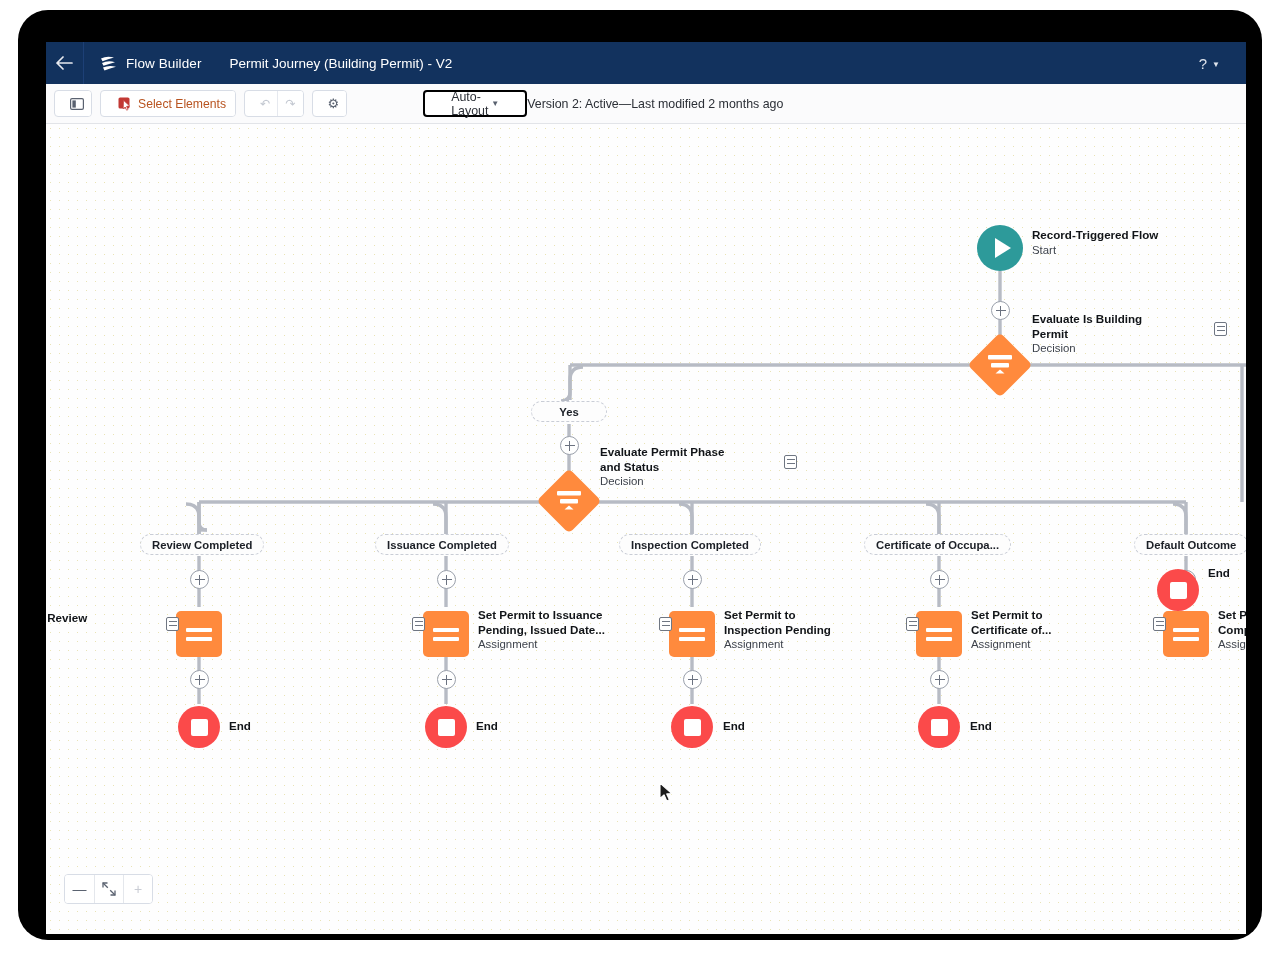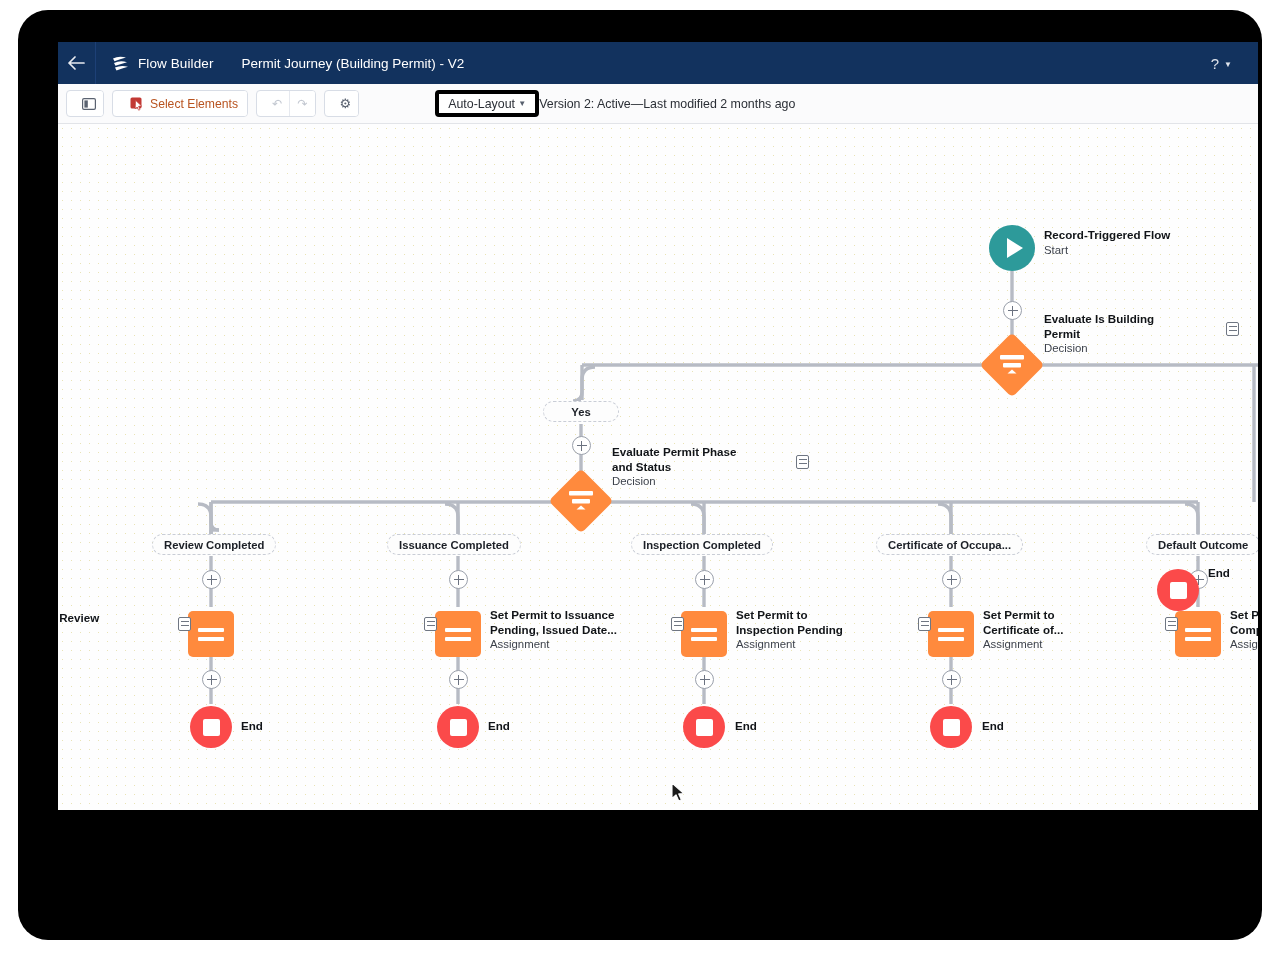--- a/index.html
+++ b/index.html
@@ -13,22 +13,22 @@
   
   #device-bezel {
     position: absolute;
     left: 18px; top: 10px;
     width: 1244px; height: 930px;
     background: #000000;
     border-radius: 30px;
   }
   #device-screen {
     position: absolute;
-    left: 40px; top: 32px;
-    width: 1200px; height: 768px;
+    left: 28px; top: 32px;
+    width: 1200px; height: 892px;
     background: #ffffff;
     overflow: hidden;
   }
 
   
   #app-header {
     position: absolute; left: 0; top: 0;
     width: 1200px; height: 42px;
     background: #12325e;
     display: flex; align-items: center;
@@ -83,22 +83,22 @@
     background: #ffffff; cursor: pointer; white-space: nowrap;
   }
   .tb-btn + .tb-btn { border-left: 1px solid #e6e9ef; }
   .tb-btn.icon-only { padding: 0 7px; }
   .tb-btn.disabled { color: #c3c8d1; cursor: default; }
   #select-elements-btn { gap: 6px; color: #b8531f; }
 
   #layout-select {
     display: flex; align-items: center; justify-content: space-between;
     width: 104px; height: 27px;
-    border: 4px solid #000000; border-radius: 4px; background: #fff;
-    margin-left: 68px; padding: 0 9px;
+    border: 2px solid #000000; border-radius: 4px; background: #fff;
+    margin-left: 68px; padding: 0 26px;
     font-size: 12.4px; color: #2b2f36; cursor: pointer;
   }
   #layout-select .chev { font-size: 8px; color: #58606e; }
 
   #version-status {
     font-size: 12.4px; color: #2b2f36; white-space: nowrap;
   }
 
   #toolbar-actions {
     position: absolute; right: 8px; top: 6px;

